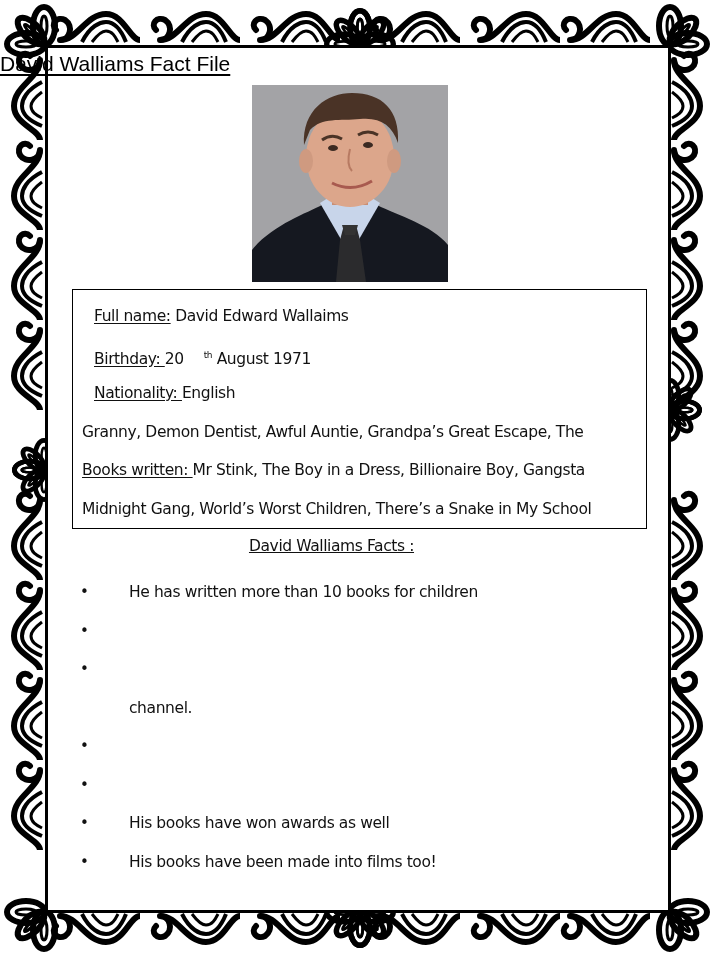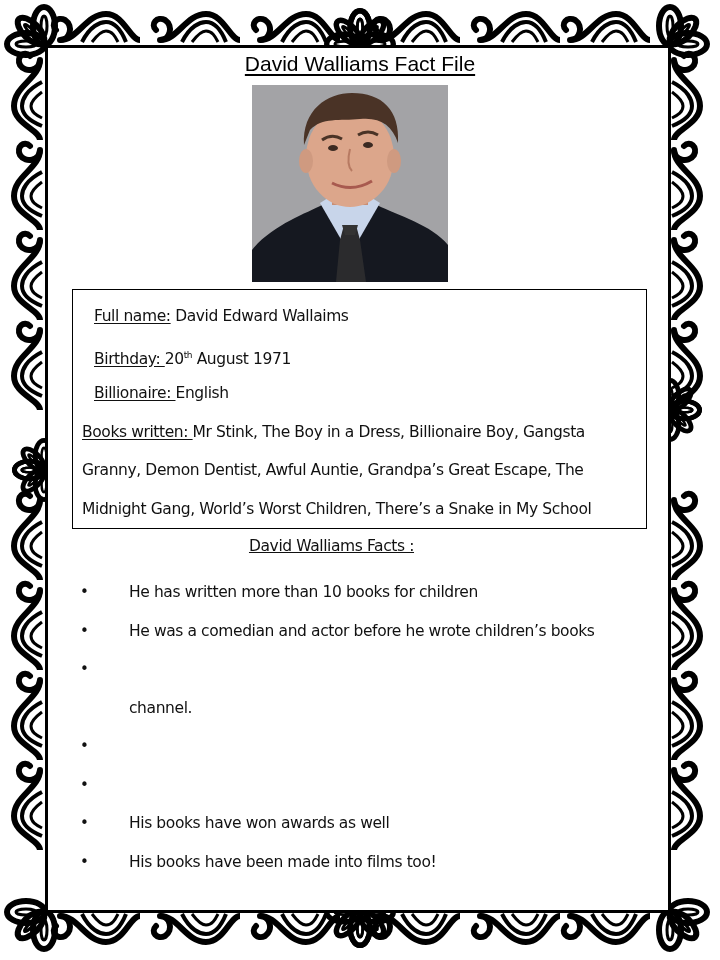--- a/index.html
+++ b/index.html
@@ -3,38 +3,38 @@
   <meta charset="utf-8">
   <style>
     html, body { margin: 0; padding: 0; background: #ffffff; }
     body { width: 720px; height: 960px; position: relative; overflow: hidden; }
     .border-svg { position: absolute; left: 0; top: 0; width: 720px; height: 960px; }
     .frame {
       position: absolute; left: 45px; top: 45px; width: 620px; height: 862px;
       border: 3px solid #000; background: #fff; box-sizing: content-box;
     }
     .title {
-      position: absolute; left: 0; width: 720px; top: 52px; text-align: center;
+      position: absolute; left: 0; width: 720px; top: 52px; text-align: left;
       font-family: "Liberation Sans", "DejaVu Sans", sans-serif; font-size: 21px;
       color: #000; text-decoration: underline; text-underline-offset: 3px;
     }
     .photo {
       position: absolute; left: 252px; top: 85px; width: 196px; height: 197px; overflow: hidden;
       background: linear-gradient(90deg, #8a8a8c 0%, #a5a5a8 50%, #b2b2b4 100%);
     }
     .info-box {
       position: absolute; left: 72px; top: 289px; width: 575px; height: 240px;
       border: 1px solid #000; box-sizing: border-box;
       font-family: "DejaVu Sans", sans-serif; font-size: 15.5px; color: #111;
       padding: 14px 8px 0 9px; letter-spacing: -0.4px;
     }
     .info-line { height: 38.5px; line-height: 24px; white-space: nowrap; margin-left: 12px; }
     .lbl { text-decoration: underline; text-underline-offset: 2px; }
     .wrap-line { height: 38.5px; line-height: 24px; white-space: nowrap; }
-    sup { font-size: 9px; }
+    sup { font-size: 9px; padding-left: 20px; }
     .facts-heading {
       position: absolute; left: 0; width: 660px; top: 537px; text-align: center;
       font-family: "DejaVu Sans", sans-serif; font-size: 15.5px; color: #111;
       text-decoration: underline; letter-spacing: -0.4px; padding-left: 0;
     }
     .facts-heading span { margin-left: 3px; }
     .facts {
       position: absolute; left: 80px; top: 578px; width: 560px;
       font-family: "DejaVu Sans", sans-serif; font-size: 15.5px; color: #111; letter-spacing: -0.4px;
     }
@@ -177,35 +177,35 @@
 </div>
 
 <div class="info-box">
   <div class="info-line">
     <span class="lbl">Full name:</span><span> David Edward Wallaims</span>
   </div>
   <div class="info-line">
     <span class="lbl">Birthday: </span><span>20</span><sup>th</sup><span> August 1971</span>
   </div>
   <div class="info-line">
-    <span class="lbl">Billionaire: </span><span>English</span>
-  </div>
+    <span class="lbl">Nationality: </span><span>English</span>
+  </div>
+  <div class="wrap-line">Granny, Demon Dentist, Awful Auntie, Grandpa’s Great Escape, The</div>
   <div class="wrap-line">
     <span class="lbl">Books written: </span><span>Mr Stink, The Boy in a Dress, Billionaire Boy, Gangsta</span>
   </div>
-  <div class="wrap-line">Granny, Demon Dentist, Awful Auntie, Grandpa’s Great Escape, The</div>
   <div class="wrap-line">Midnight Gang, World’s Worst Children, There’s a Snake in My School</div>
 </div>
 
 <div class="facts-heading">
   <span>David Walliams Facts :</span>
 </div>
 
 <div class="facts">
   <div class="fact"><span class="bullet">•</span><span>He has written more than 10 books for children</span></div>
-  <div class="fact"><span class="bullet">•</span><span>He was a comedian and actor before he wrote children’s books</span></div>
+  <div class="fact"><span class="bullet">•</span></div>
   <div class="fact"><span class="bullet">•</span></div>
   <div class="fact-cont">channel.</div>
   <div class="fact"><span class="bullet">•</span></div>
   <div class="fact"><span class="bullet">•</span></div>
   <div class="fact"><span class="bullet">•</span><span>His books have won awards as well</span></div>
   <div class="fact"><span class="bullet">•</span><span>His books have been made into films too!</span></div>
 </div>
 
 </body></html>

